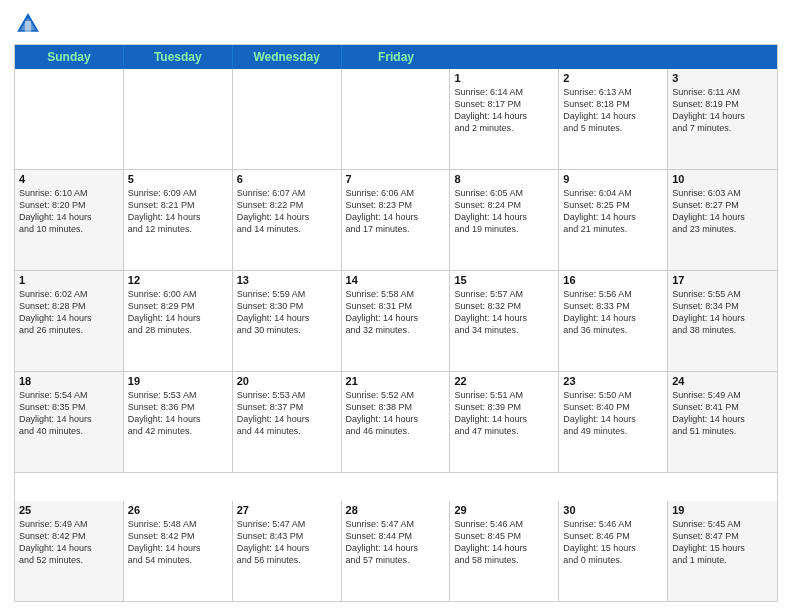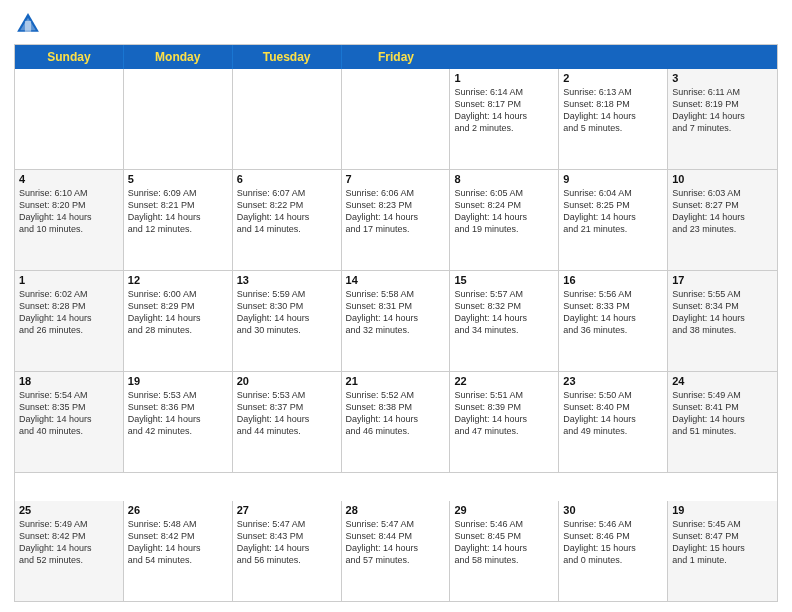--- a/index.html
+++ b/index.html
@@ -57,21 +57,21 @@
       display: flex;
       flex-direction: column;
       border: 1px solid #ccc;
     }
     .cal-header {
       display: grid;
       grid-template-columns: repeat(7, 1fr);
       background: #1565c0;
     }
     .cal-header-cell {
-      color: #fde047;
+      color: #86efac;
       font-size: 12px;
       font-weight: bold;
       text-align: center;
       padding: 5px 2px;
       border-right: 1px solid #1976d2;
     }
     .cal-header-cell:last-child { border-right: none; }
     .cal-body {
       display: flex;
       flex-direction: column;
@@ -127,22 +127,22 @@
     </div>
     <div class="title-block">
       <div class="month-title"></div>
       <div class="location"></div>
     </div>
   </div>
 
   <div class="calendar">
     <div class="cal-header" id="cal-header">
         <div class="cal-header-cell">Sunday</div>
-        <div class="cal-header-cell">Monday</div>
         <div class="cal-header-cell">Tuesday</div>
+        <div class="cal-header-cell">Wednesday</div>
         <div class="cal-header-cell">Friday</div>
       </div>
     <div class="cal-body" id="cal-body">
         <div class="cal-row">
           <div class="cal-cell empty"></div>
           <div class="cal-cell empty"></div>
           <div class="cal-cell empty"></div>
           <div class="cal-cell empty"></div>
           <div class="cal-cell">
             <div class="day-num">1</div>

